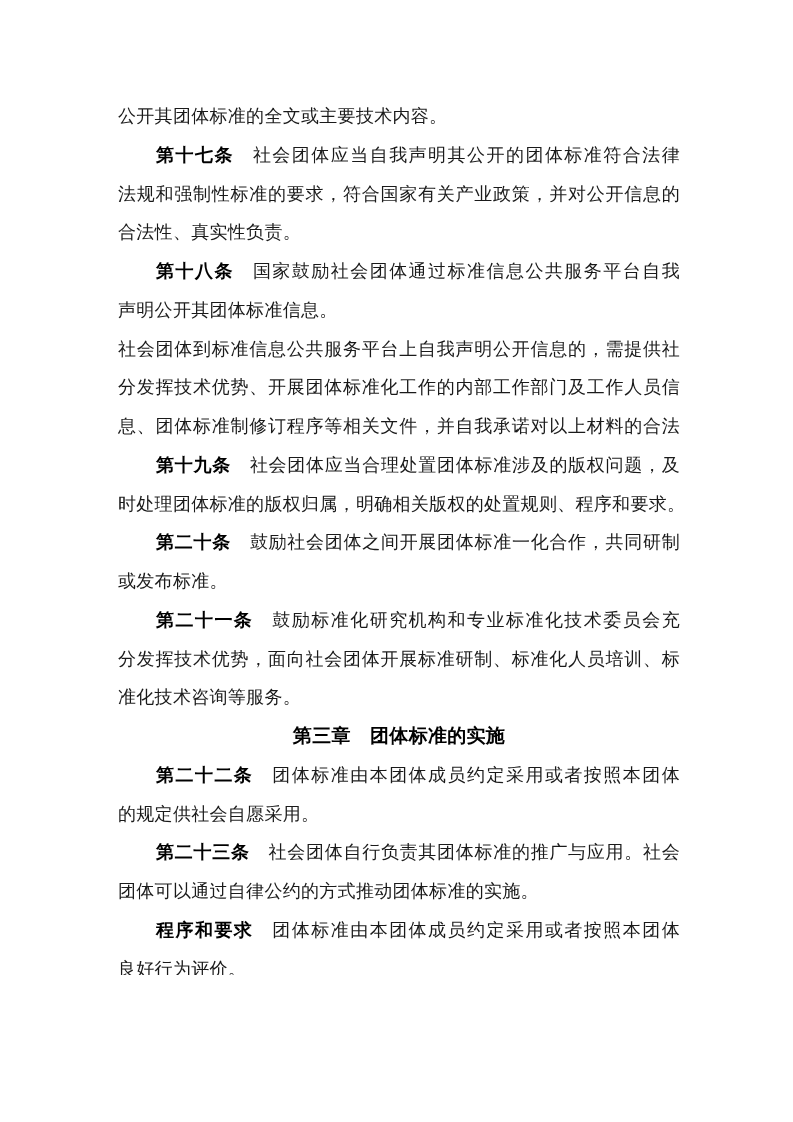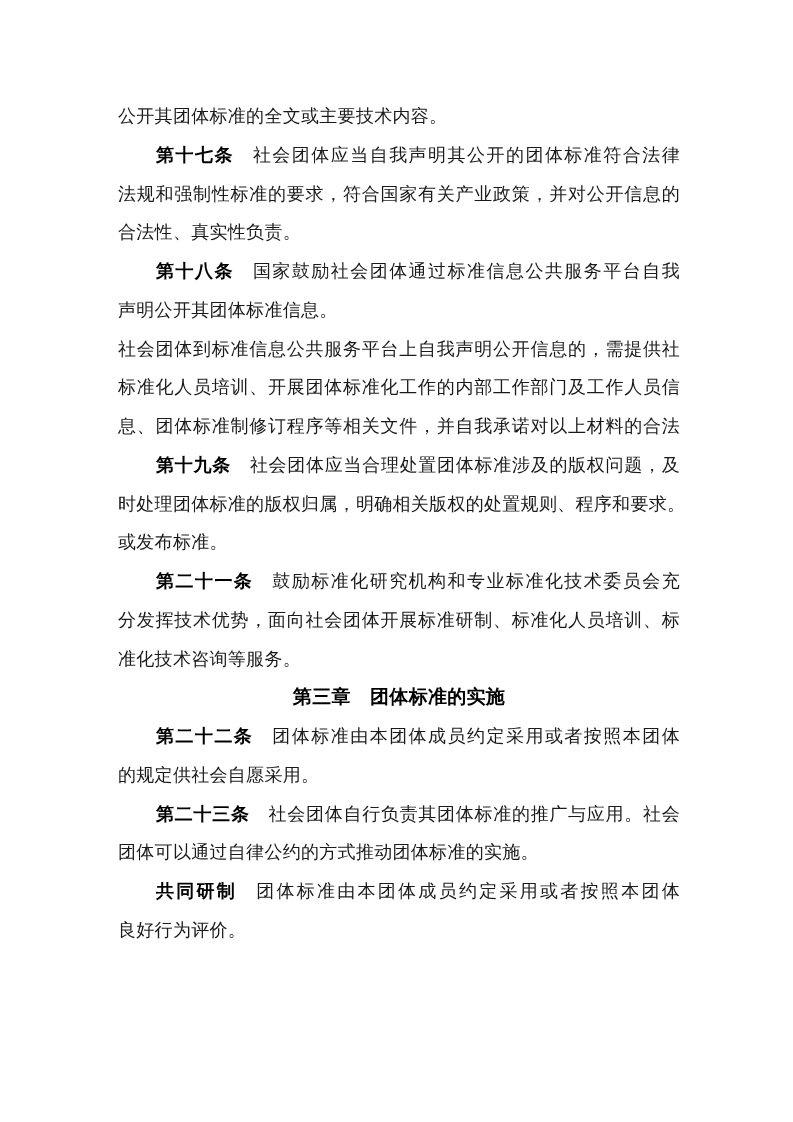--- a/index.html
+++ b/index.html
@@ -50,28 +50,29 @@
 <body>
 
 <div class="page">
     <div class="line"><span>公开其团体标准的全文或主要技术内容。</span></div>
     <div class="line justify indent"><span class="article-no">第十七条</span><span>社会团体应当自我声明其公开的团体标准符合法律</span></div>
     <div class="line justify"><span>法规和强制性标准的要求，符合国家有关产业政策，并对公开信息的</span></div>
     <div class="line"><span>合法性、真实性负责。</span></div>
     <div class="line justify indent"><span class="article-no">第十八条</span><span>国家鼓励社会团体通过标准信息公共服务平台自我</span></div>
     <div class="line"><span>声明公开其团体标准信息。</span></div>
     <div class="line justify"><span>社会团体到标准信息公共服务平台上自我声明公开信息的，需提供社</span></div>
-    <div class="line justify"><span>标准化人员培训、开展团体标准化工作的内部工作部门及工作人员信</span></div>
+    <div class="line justify"><span>分发挥技术优势、开展团体标准化工作的内部工作部门及工作人员信</span></div>
     <div class="line justify"><span>息、团体标准制修订程序等相关文件，并自我承诺对以上材料的合法</span></div>
     <div class="line justify indent"><span class="article-no">第十九条</span><span>社会团体应当合理处置团体标准涉及的版权问题，及</span></div>
     <div class="line"><span>时处理团体标准的版权归属，明确相关版权的处置规则、程序和要求。</span></div>
+    <div class="line justify indent"><span class="article-no">第二十条</span><span>鼓励社会团体之间开展团体标准一化合作，共同研制</span></div>
     <div class="line"><span>或发布标准。</span></div>
     <div class="line justify indent"><span class="article-no">第二十一条</span><span>鼓励标准化研究机构和专业标准化技术委员会充</span></div>
     <div class="line justify"><span>分发挥技术优势，面向社会团体开展标准研制、标准化人员培训、标</span></div>
     <div class="line"><span>准化技术咨询等服务。</span></div>
     <div class="line heading"><span>第三章　团体标准的实施</span></div>
     <div class="line justify indent"><span class="article-no">第二十二条</span><span>团体标准由本团体成员约定采用或者按照本团体</span></div>
     <div class="line"><span>的规定供社会自愿采用。</span></div>
     <div class="line justify indent"><span class="article-no">第二十三条</span><span>社会团体自行负责其团体标准的推广与应用。社会</span></div>
     <div class="line"><span>团体可以通过自律公约的方式推动团体标准的实施。</span></div>
-    <div class="line justify indent"><span class="article-no">共同研制</span><span>团体标准由本团体成员约定采用或者按照本团体</span></div>
+    <div class="line justify indent"><span class="article-no">程序和要求</span><span>团体标准由本团体成员约定采用或者按照本团体</span></div>
     <div class="line"><span>良好行为评价。</span></div>
   </div>
 
 </body></html>

